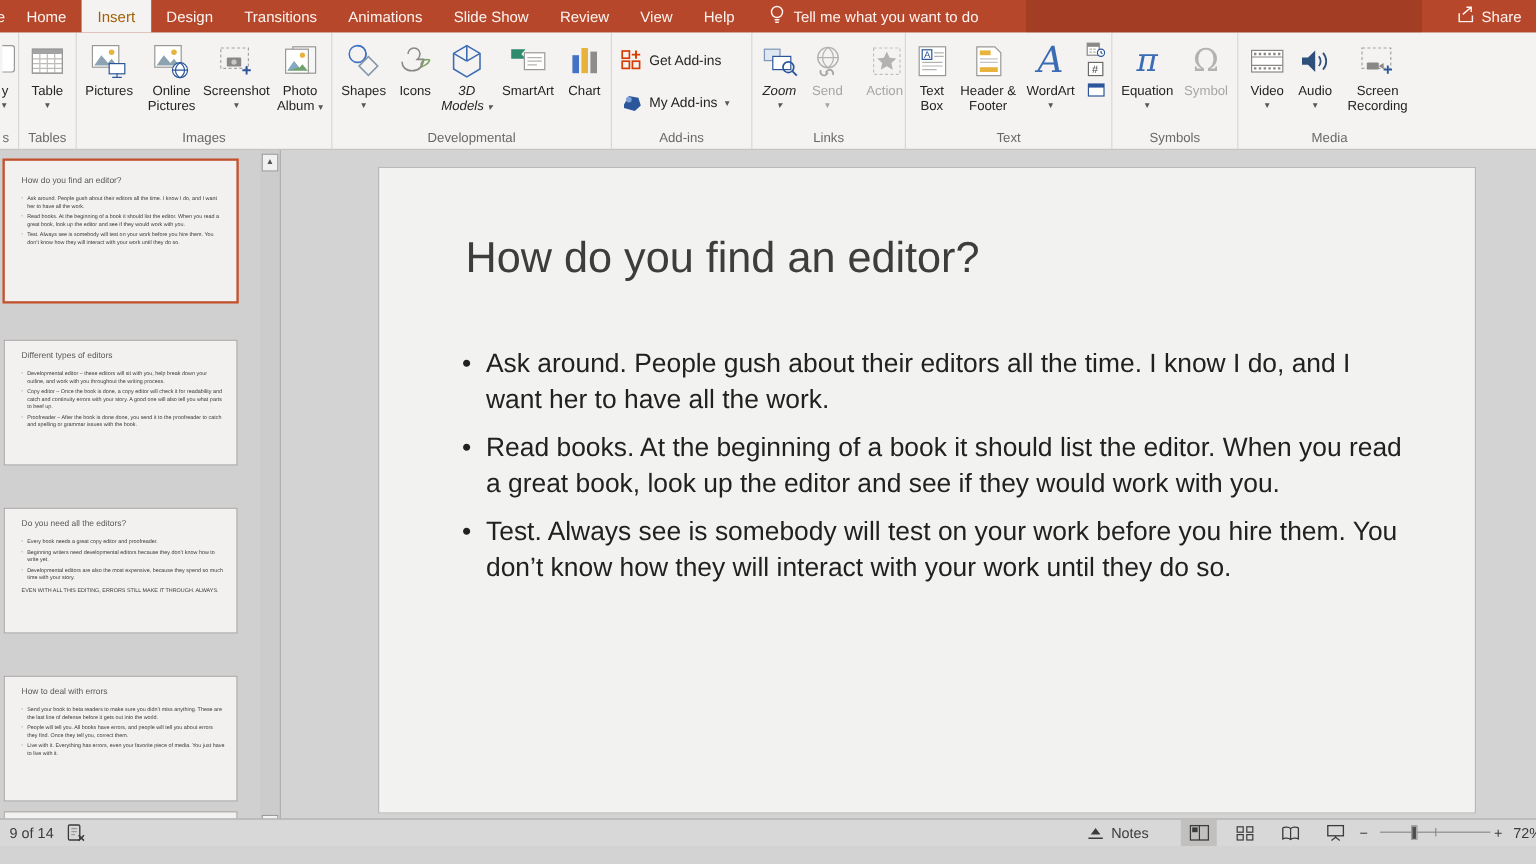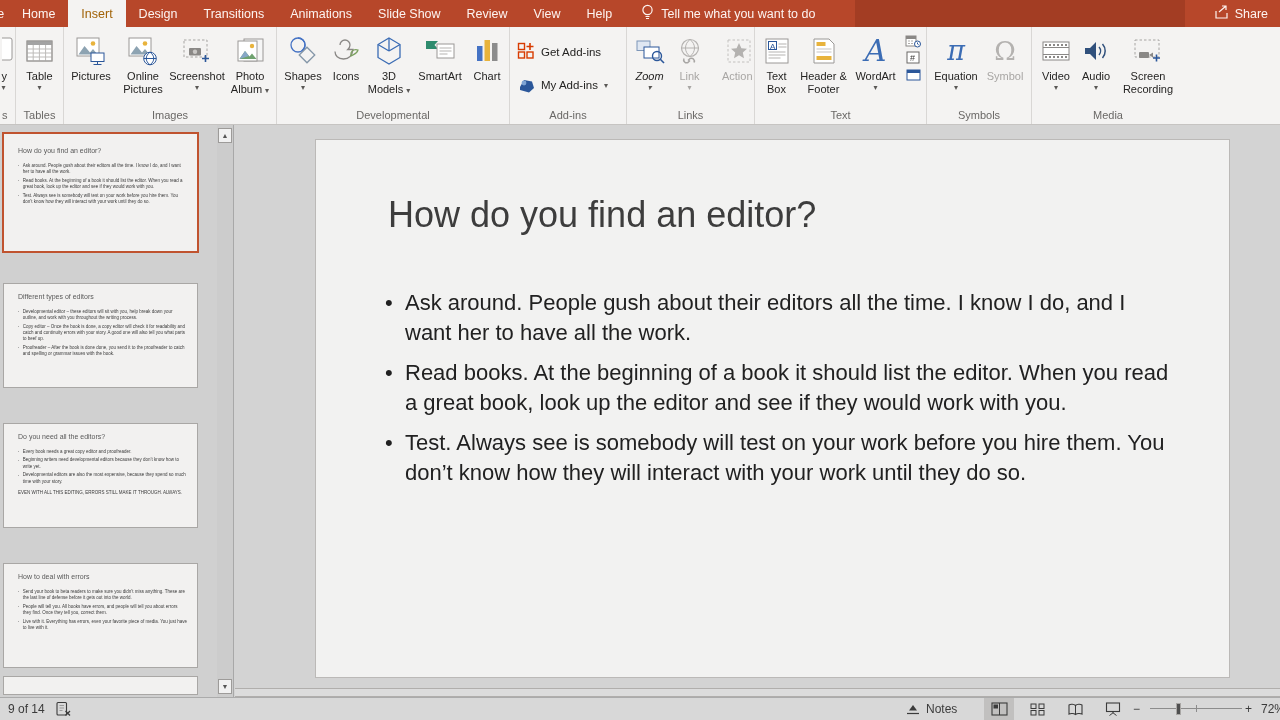--- a/index.html
+++ b/index.html
@@ -49,21 +49,21 @@
   
   #slidearea { position:absolute; left:235px; top:125px; width:1045px; height:572px; background:#d3d3d3; }
   #slide { position:absolute; left:80px; top:14px; width:915px; height:539px; background:#f2f2f1; border:1px solid #bbb9b7; }
   #slide-title { position:absolute; left:72px; top:54px; font-size:36px; font-weight:300; color:#3d3d3d; }
   #slide-bullets { position:absolute; left:69px; top:148px; width:785px; list-style:none; font-size:22px; line-height:30px; color:#212121; }
   #slide-bullets li { position:relative; padding-left:20px; margin-bottom:10px; }
   #slide-bullets li::before { content:"•"; position:absolute; left:0; top:0; }
   #hscroll { position:absolute; left:0; bottom:0; width:1045px; height:9px; background:#dcdcdc; border-top:1px solid #b0aeac; border-bottom:1px solid #b0aeac; }
 
   
-  #statusbar { position:absolute; left:0; top:697px; width:1280px; height:23px; background:#d8d8d8; border-top:1px solid #ababab; font-size:12px; color:#3b3b3b; }
+  #statusbar { position:absolute; left:0; top:682px; width:1280px; height:23px; background:#d8d8d8; border-top:1px solid #ababab; font-size:12px; color:#3b3b3b; }
   #statusbar .abs { position:absolute; top:0; height:22px; display:flex; align-items:center; }
   .viewbtn { justify-content:center; width:30px; }
   .viewbtn.sel { background:#c1c0bf; }
   #zoom-slider-track { position:relative; width:92px; height:22px; }
   #zoom-slider-track .line { position:absolute; left:0; right:0; top:10px; height:1px; background:#8c8c8c; }
   #zoom-slider-track .tick { position:absolute; left:46px; top:7px; width:1px; height:7px; background:#8c8c8c; }
   #zoom-slider-track .thumb { position:absolute; left:26px; top:5px; width:5px; height:12px; background:#4f4f4f; }
 </style>
 </head>
 <body>
@@ -204,21 +204,21 @@
         </div>
         <div class="bigbtn" style="width:38px;">
           <div class="ic">
               <svg width="30" height="30" viewBox="0 0 30 30">
                 <path d="M9 9a5 5 0 1 1 10 0c0 2-1 3.4-2.2 4.5H22c-.8 6.5-4 9.5-9.5 9.5C7 23 4 19.5 4 15.5" fill="none" stroke="#8a8886" stroke-width="1.3"></path>
                 <path d="M20 20c3-2 6-2 7-6-3-1-6 0-7 3z" fill="none" stroke="#7ba05f" stroke-width="1.2"></path>
               </svg>
             </div>
           <span class="lbl">Icons</span>
         </div>
-        <div class="bigbtn" style="width:48px;">
+        <div class="bigbtn" style="width:48px;font-style:italic;">
           <div class="ic">
               <svg width="30" height="30" viewBox="0 0 30 30">
                 <path d="M15 2l11 6.5v13L15 28 4 21.5v-13z" fill="none" stroke="#3b6cb4" stroke-width="1.3"></path>
                 <path d="M15 2v13m0 0l11-6.5M15 15L4 8.5" fill="none" stroke="#3b6cb4" stroke-width="1.3"></path>
               </svg>
             </div>
           <span class="lbl"><span>3D Models</span> <span class="arrow">▾</span></span>
         </div>
         <div class="bigbtn" style="width:54px;">
           <div class="ic">
@@ -282,21 +282,21 @@
           <span class="arrow">▾</span>
         </div>
         <div class="bigbtn disabled" style="width:38px;">
           <div class="ic">
               <svg width="28" height="28" viewBox="0 0 28 28">
                 <circle cx="14" cy="11" r="8.5" fill="none" stroke="#b4b2b0" stroke-width="1.2"></circle>
                 <path d="M5.5 11h17M14 2.5c-6 4.5-6 12.5 0 17 6-4.5 6-12.5 0-17z" fill="none" stroke="#b4b2b0"></path>
                 <path d="M8 21.5a3 3 0 0 0 4 4l2-2M18 25.5a3 3 0 0 0-4-4l-2 2" fill="none" stroke="#a8a6a4" stroke-width="1.5"></path>
               </svg>
             </div>
-          <span class="lbl">Link</span>
+          <span class="lbl">Send</span>
           <span class="arrow">▾</span>
         </div>
         <div class="bigbtn disabled" style="width:44px;align-items:flex-end;">
           <div class="ic">
               <svg width="28" height="28" viewBox="0 0 28 28">
                 <rect x="3" y="3" width="22" height="22" fill="none" stroke="#c2c0be" stroke-dasharray="2.5 2"></rect>
                 <path d="M14 6l2.4 5.2 5.6.6-4.2 3.8 1.2 5.6-5-2.9-5 2.9 1.2-5.6L6 11.8l5.6-.6z" fill="#b4b2b0"></path>
               </svg>
             </div>
           <span class="lbl">Action</span>

